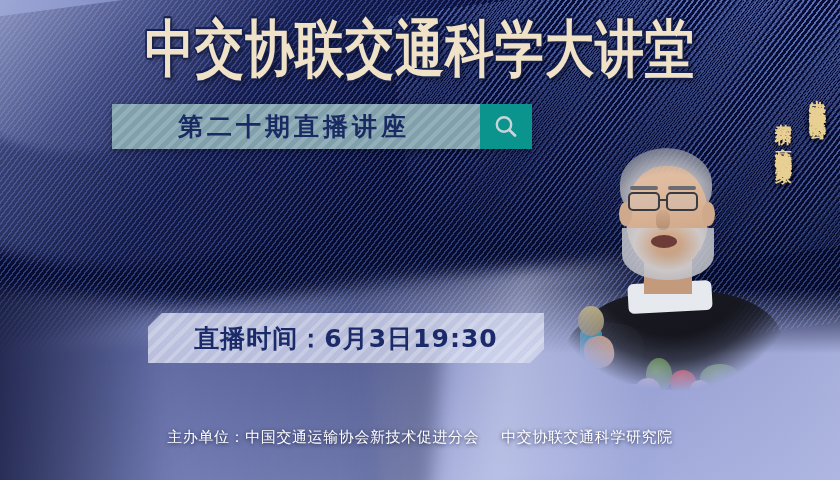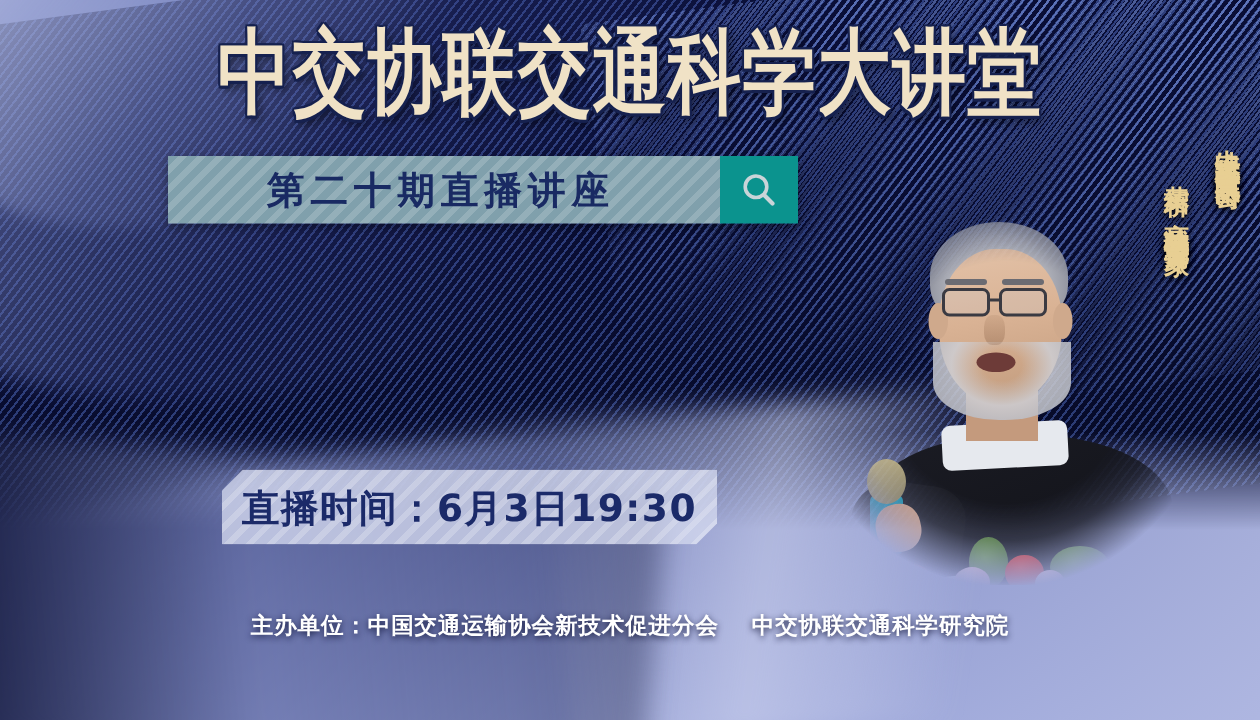--- a/index.html
+++ b/index.html
@@ -165,21 +165,21 @@
     line-height:1.33;
     letter-spacing:.5px;
     white-space:nowrap;
     font-family:"DejaVu Sans","Liberation Sans",sans-serif;
     text-shadow:0 2px 5px rgba(0,0,0,.55);
   }
 
   
   .time-pill{
     position:absolute;left:148px;top:313px;
-    width:330px;height:50px;
+    width:396px;height:50px;
     display:flex;align-items:center;justify-content:center;
     background:rgba(212,216,238,.78);
     background-image:repeating-linear-gradient(135deg,
         rgba(255,255,255,0) 0px, rgba(255,255,255,0) 6px,
         rgba(255,255,255,.22) 6px, rgba(255,255,255,.22) 10px);
     clip-path:polygon(14px 0, 100% 0, 100% calc(100% - 14px), calc(100% - 14px) 100%, 0 100%, 0 14px);
     box-shadow:0 3px 10px rgba(0,0,0,.35);
     z-index:6;
   }
   .time-text{
@@ -267,25 +267,25 @@
     position:absolute;left:-6px;top:214px;width:250px;height:90px;
   }
   .fl{position:absolute;border-radius:50%;}
   .fl.w{background:radial-gradient(circle at 40% 35%,#ffffff,#e6e6e0 70%,#cfcfc8);}
   .fl.r{background:radial-gradient(circle at 40% 35%,#e8413a,#b81d1c);}
   .fl.g{background:radial-gradient(circle at 40% 40%,#6f9a4a,#3d6228);}
   .fl.p{background:radial-gradient(circle at 40% 35%,#f4d4dc,#dfa8b8);}
 
   
   .footer{
-    position:absolute;left:0;right:0;top:408px;
+    position:absolute;left:0;right:0;top:428px;
     text-align:center;
     color:#ffffff;
     font-size:15px;
-    font-weight:bold;
+    font-weight:normal;
     letter-spacing:.6px;
     text-shadow:0 1px 4px rgba(10,14,50,.85);
     font-family:"DejaVu Sans","Liberation Sans",sans-serif;
     z-index:7;
     white-space:nowrap;
   }
   .footer .gap{display:inline-block;width:22px;}
 </style>
 </head>
 <body>

